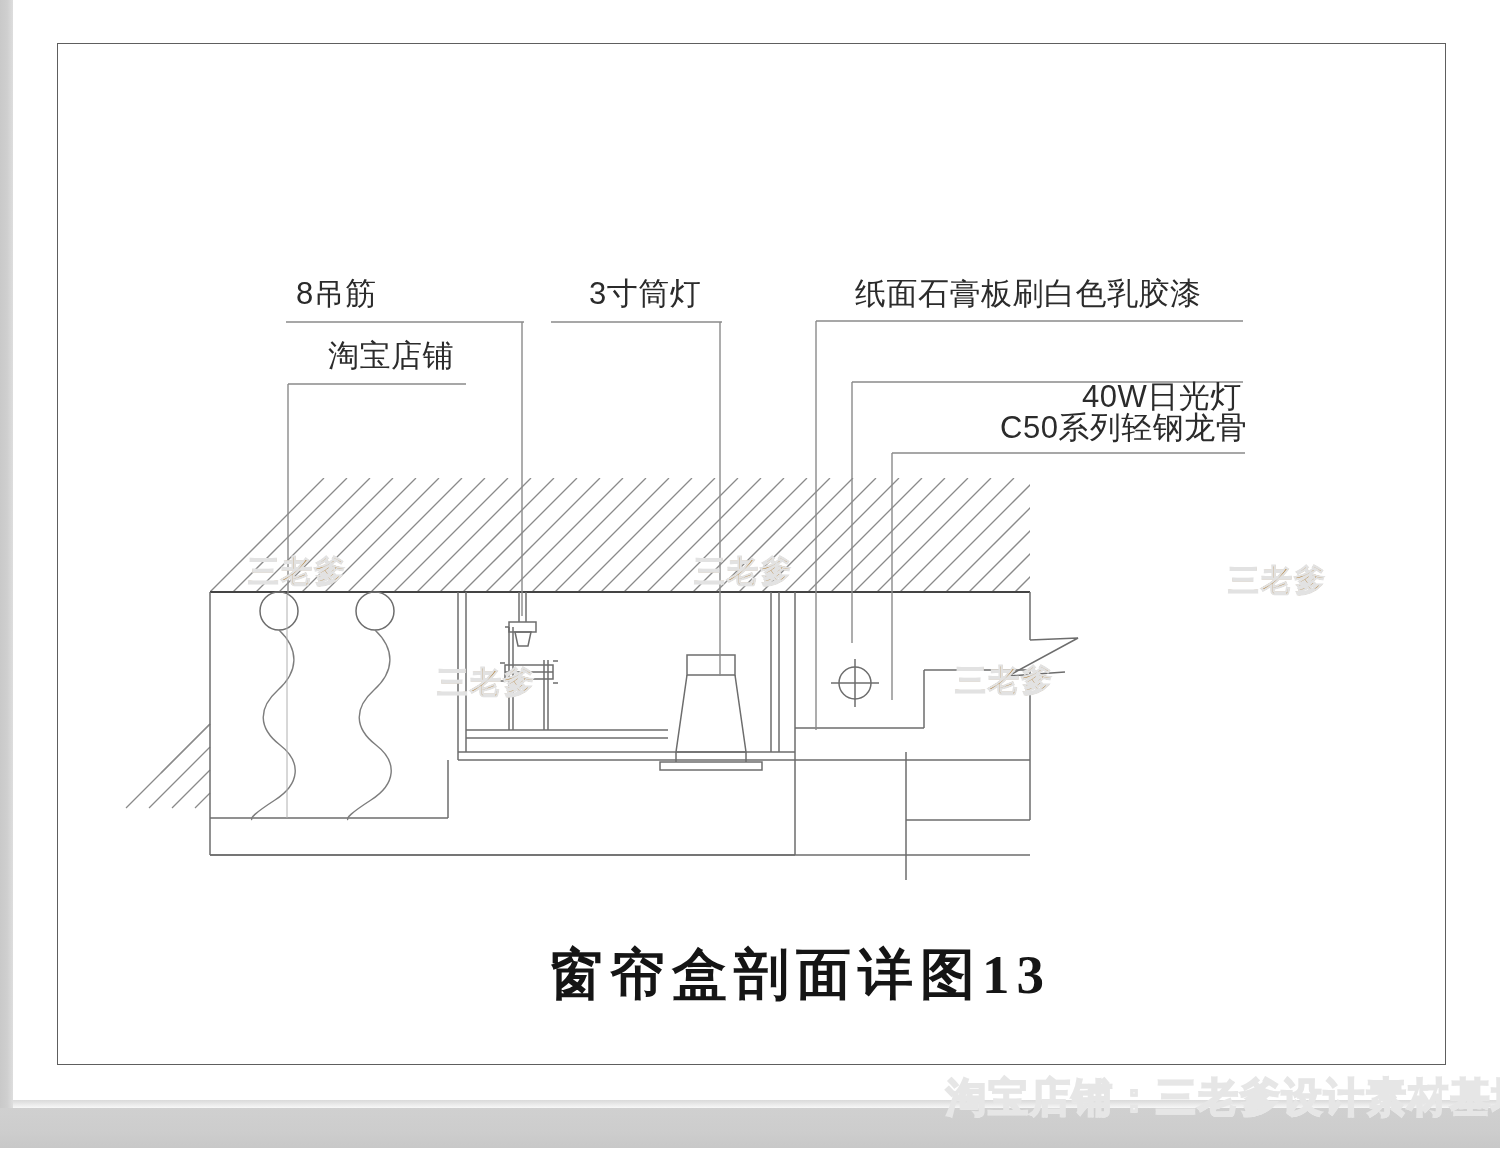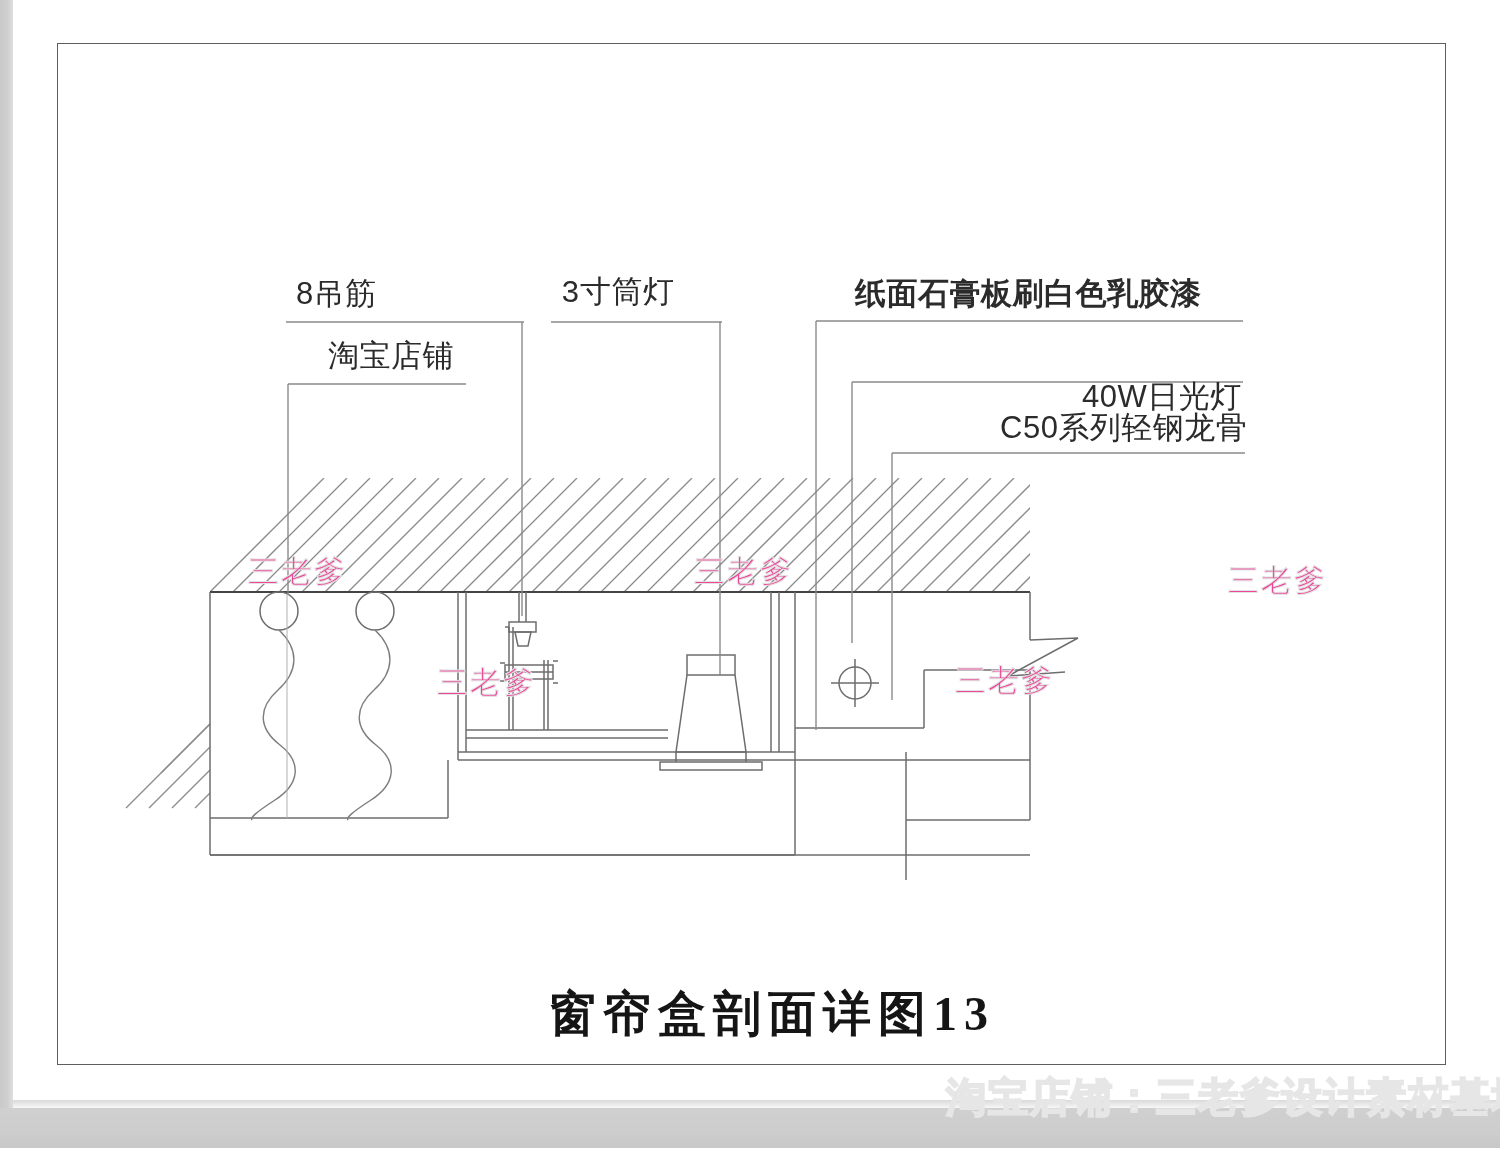--- a/index.html
+++ b/index.html
@@ -25,26 +25,26 @@
 
   
   #cad{position:absolute;left:0;top:0;width:1500px;height:1163px;}
 
   
   .lbl{position:absolute;white-space:nowrap;color:#2b2b2b;
        font-family:"Liberation Sans","DejaVu Sans",sans-serif;
        font-size:31px;line-height:1;letter-spacing:.5px;}
   .title{position:absolute;white-space:nowrap;color:#151515;
        font-family:"Liberation Serif","DejaVu Serif",serif;
-       font-weight:700;font-size:48px;letter-spacing:7px;margin-top:44px;}
-
-  
-  .wm{position:absolute;white-space:nowrap;color:#ec4899;
+       font-weight:700;font-size:55px;letter-spacing:7px;}
+
+  
+  .wm{position:absolute;white-space:nowrap;color:#a16207;
       font-family:"Liberation Sans","DejaVu Sans",sans-serif;
-      font-weight:400;font-size:31px;letter-spacing:2px;
+      font-weight:700;font-size:31px;letter-spacing:2px;
       -webkit-text-stroke:1px #e2e2e2;}
   
   .wm-bar{position:absolute;white-space:nowrap;color:#ffffff;
       font-family:"Liberation Sans","DejaVu Sans",sans-serif;
       font-weight:700;font-size:40px;letter-spacing:2px;
       -webkit-text-stroke:2px #e6e6e6;text-shadow:0 1px 0 #f3f3f3;}
 </style>
 </head>
 <body>
 
@@ -229,22 +229,22 @@
           <line x1="852" x2="852" y1="382" y2="643"></line>
           <line x1="892" x2="1245" y1="453" y2="453"></line>
           <line x1="892" x2="892" y1="453" y2="700"></line>
         </g>
     </g>
   </svg>
 
   <div id="labels">
       <div class="lbl" style="left: 296px; top: 278px;">8吊筋</div>
       <div class="lbl" style="left: 328px; top: 340px;">淘宝店铺</div>
-      <div class="lbl" style="left: 561px; top: 278px; font-family: Liberation Mono, monospace;">3寸筒灯</div>
-      <div class="lbl" style="left: 855px; top: 278px; font-weight: bold;">纸面石膏板刷白色乳胶漆</div>
+      <div class="lbl" style="left: 589px; top: 278px;">3寸筒灯</div>
+      <div class="lbl" style="left: 855px; top: 278px;">纸面石膏板刷白色乳胶漆</div>
       <div class="lbl" style="left: 1082px; top: 340px; margin-top: 41px;">40W日光灯</div>
       <div class="lbl" style="left: 1000px; top: 412px;">C50系列轻钢龙骨</div>
     </div>
 
   <div id="watermarks">
       <div class="wm" style="left: 248px; top: 551px; font-size: 31px;">三老爹</div>
       <div class="wm" style="left: 694px; top: 551px; font-size: 31px;">三老爹</div>
       <div class="wm" style="left: 1228px; top: 560px; font-size: 31px;">三老爹</div>
       <div class="wm" style="left: 437px; top: 662px; font-size: 31px;">三老爹</div>
       <div class="wm" style="left: 955px; top: 660px; font-size: 31px;">三老爹</div>

